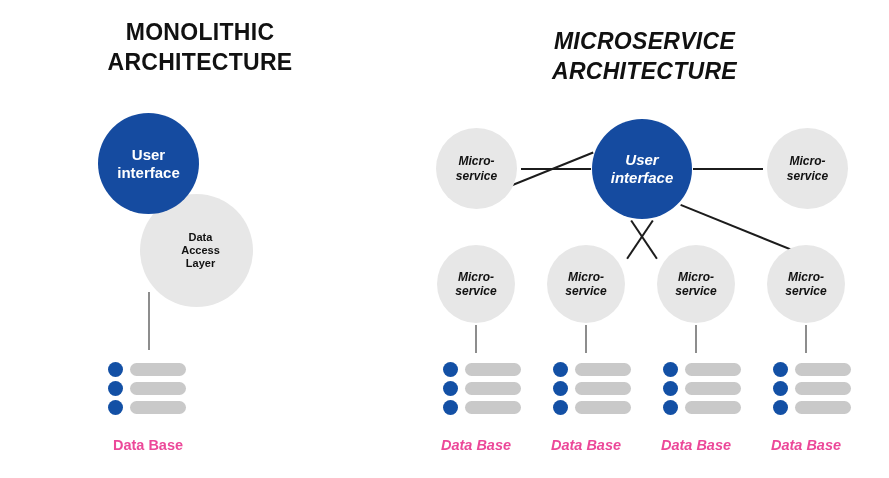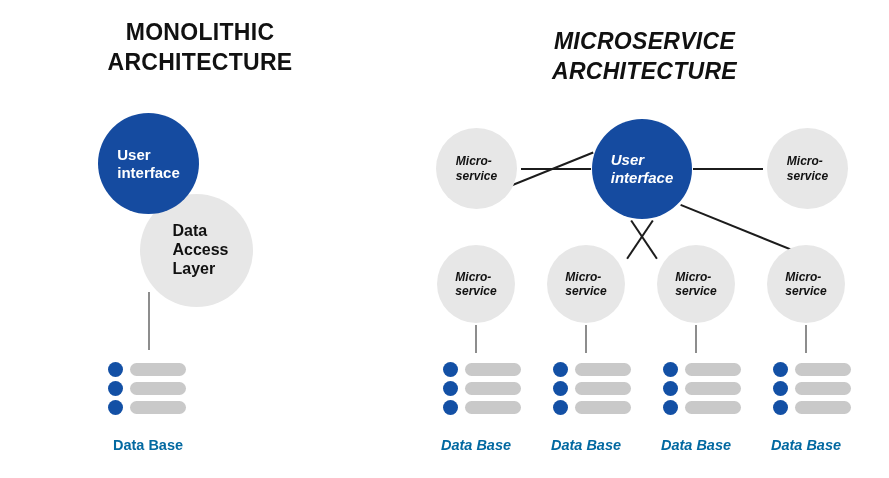--- a/index.html
+++ b/index.html
@@ -44,20 +44,21 @@
   #title-monolithic { top: 17px; }
   #title-microservice { top: 26px; }
 
   
   .circle {
     position: absolute;
     border-radius: 50%;
     display: flex;
     align-items: center;
     justify-content: center;
+    text-align: center;
     box-sizing: border-box;
   }
   .circle-blue {
     background: #154ba0;
     color: #ffffff;
   }
   .circle-gray {
     background: #e7e7e7;
     color: #111111;
   }
@@ -71,21 +72,21 @@
   #venn-ui {
     left: 98px; top: 113px; width: 101px; height: 101px;
     font-size: 15px; font-weight: 600; z-index: 3;
   }
   #venn-business {
     left: 43px; top: 194px; width: 113px; height: 113px;
     font-size: 15px; font-weight: 700; z-index: 1;
   }
   #venn-data {
     left: 140px; top: 194px; width: 113px; height: 113px;
-    font-size: 16px; font-weight: 700; z-index: 1;
+    font-size: 11px; font-weight: 700; z-index: 1;
   }
   #venn-business .circle-label { padding-right: 6px; }
   #venn-data .circle-label { padding-left: 8px; }
 
   
   #ms-left {
     left: 36px; top: 128px; width: 81px; height: 81px;
     font-size: 12px; font-weight: 700;
   }
   #ms-right {
@@ -138,21 +139,21 @@
     background: #c9c9c9;
     margin-left: 7px;
     flex: 0 0 auto;
   }
   .db-label {
     position: absolute;
     width: 120px;
     text-align: center;
     font-size: 14.5px;
     font-weight: 700;
-    color: #0369a1;
+    color: #ec4899;
     white-space: nowrap;
   }
 </style>
 </head>
 <body>
 
 <div id="stage">
 
   <div class="panel" id="panel-monolithic">
 

